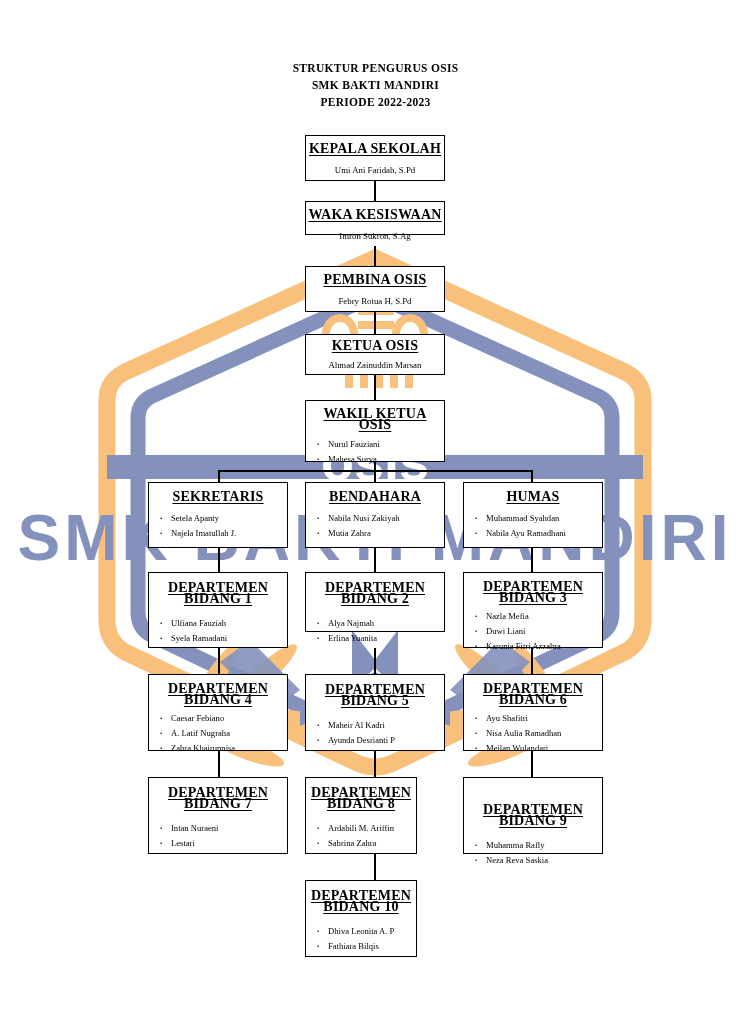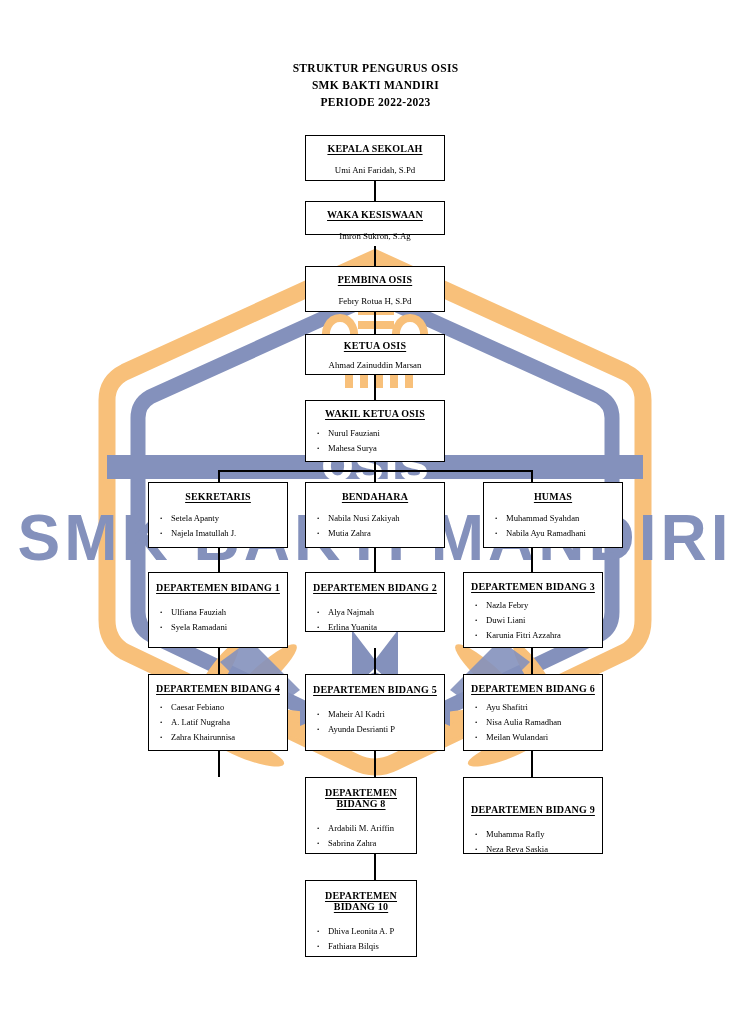--- a/index.html
+++ b/index.html
@@ -64,21 +64,21 @@
     position: absolute;
     box-sizing: border-box;
     border: 1.6px solid #000000;
     background: #ffffff;
     z-index: 2;
     padding: 0;
   }
   .node .node-title {
     text-align: center;
     font-weight: bold;
-    font-size: 10px;
+    font-size: 14px;
     letter-spacing: 0.2px;
     color: #000000;
     text-decoration: underline;
     text-underline-offset: 2px;
     margin: 0;
     padding: 0;
     line-height: 11px;
   }
   .node .node-members {
     list-style: none;
@@ -264,21 +264,21 @@
     </div>
 
     <div class="node" style="left:305px;top:482px;width:140px;height:66px;">
       <div class="node-title" style="margin-top:8px;">BENDAHARA</div>
       <ul class="node-members" style="margin-top:9px;">
         <li>Nabila Nusi Zakiyah</li>
         <li>Mutia Zahra</li>
       </ul>
     </div>
 
-    <div class="node" style="left:483px;top:482px;width:140px;height:66px;">
+    <div class="node" style="left:463px;top:482px;width:140px;height:66px;">
       <div class="node-title" style="margin-top:8px;">HUMAS</div>
       <ul class="node-members" style="margin-top:9px;">
         <li>Muhammad Syahdan</li>
         <li>Nabila Ayu Ramadhani</li>
       </ul>
     </div>
 
     <div class="node" style="left:148px;top:572px;width:140px;height:76px;">
       <div class="node-title" style="margin-top:9px;">DEPARTEMEN BIDANG 1</div>
       <ul class="node-members" style="margin-top:12px;">
@@ -291,21 +291,21 @@
       <div class="node-title" style="margin-top:9px;">DEPARTEMEN BIDANG 2</div>
       <ul class="node-members" style="margin-top:12px;">
         <li>Alya Najmah</li>
         <li>Erlina Yuanita</li>
       </ul>
     </div>
 
     <div class="node" style="left:463px;top:572px;width:140px;height:76px;">
       <div class="node-title" style="margin-top:8px;">DEPARTEMEN BIDANG 3</div>
       <ul class="node-members" style="margin-top:6px;">
-        <li>Nazla Febry</li>
+        <li>Nazla Mefia</li>
         <li>Duwi Liani</li>
         <li>Karunia Fitri Azzahra</li>
       </ul>
     </div>
 
     <div class="node" style="left:148px;top:674px;width:140px;height:77px;">
       <div class="node-title" style="margin-top:8px;">DEPARTEMEN BIDANG 4</div>
       <ul class="node-members" style="margin-top:6px;">
         <li>Caesar Febiano</li>
         <li>A. Latif Nugraha</li>
@@ -323,20 +323,27 @@
 
     <div class="node" style="left:463px;top:674px;width:140px;height:77px;">
       <div class="node-title" style="margin-top:8px;">DEPARTEMEN BIDANG 6</div>
       <ul class="node-members" style="margin-top:6px;">
         <li>Ayu Shafitri</li>
         <li>Nisa Aulia Ramadhan</li>
         <li>Meilan Wulandari</li>
       </ul>
     </div>
 
+    <div class="node" style="left:148px;top:777px;width:140px;height:77px;">
+      <div class="node-title" style="margin-top:9px;">DEPARTEMEN BIDANG 7</div>
+      <ul class="node-members" style="margin-top:12px;">
+        <li>Intan Nuraeni</li>
+        <li>Lestari</li>
+      </ul>
+    </div>
 
     <div class="node" style="left:305px;top:777px;width:112px;height:77px;">
       <div class="node-title" style="margin-top:9px;">DEPARTEMEN BIDANG 8</div>
       <ul class="node-members" style="margin-top:12px;">
         <li>Ardabili M. Ariffin</li>
         <li>Sabrina Zahra</li>
       </ul>
     </div>
 
     <div class="node" style="left:463px;top:777px;width:140px;height:77px;">

